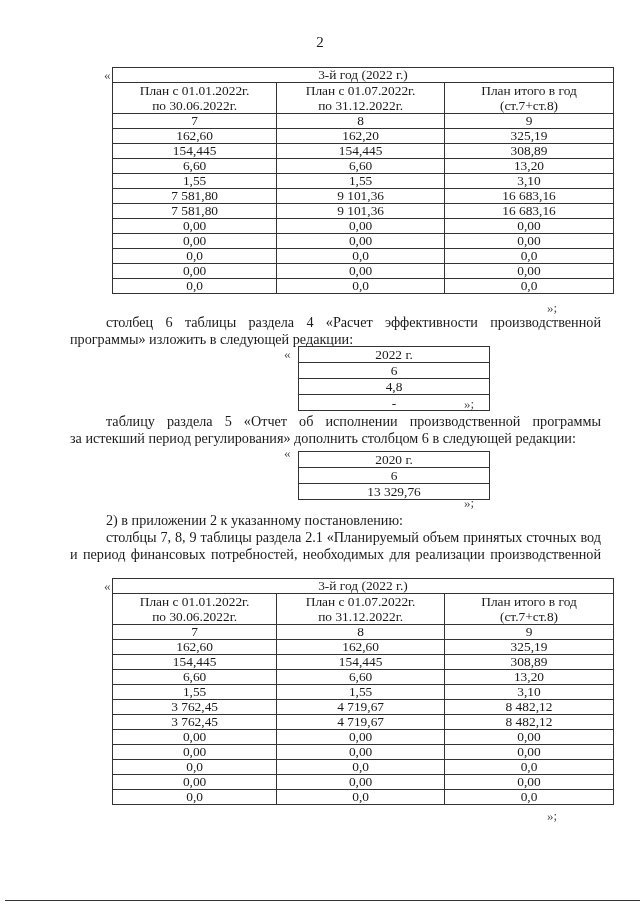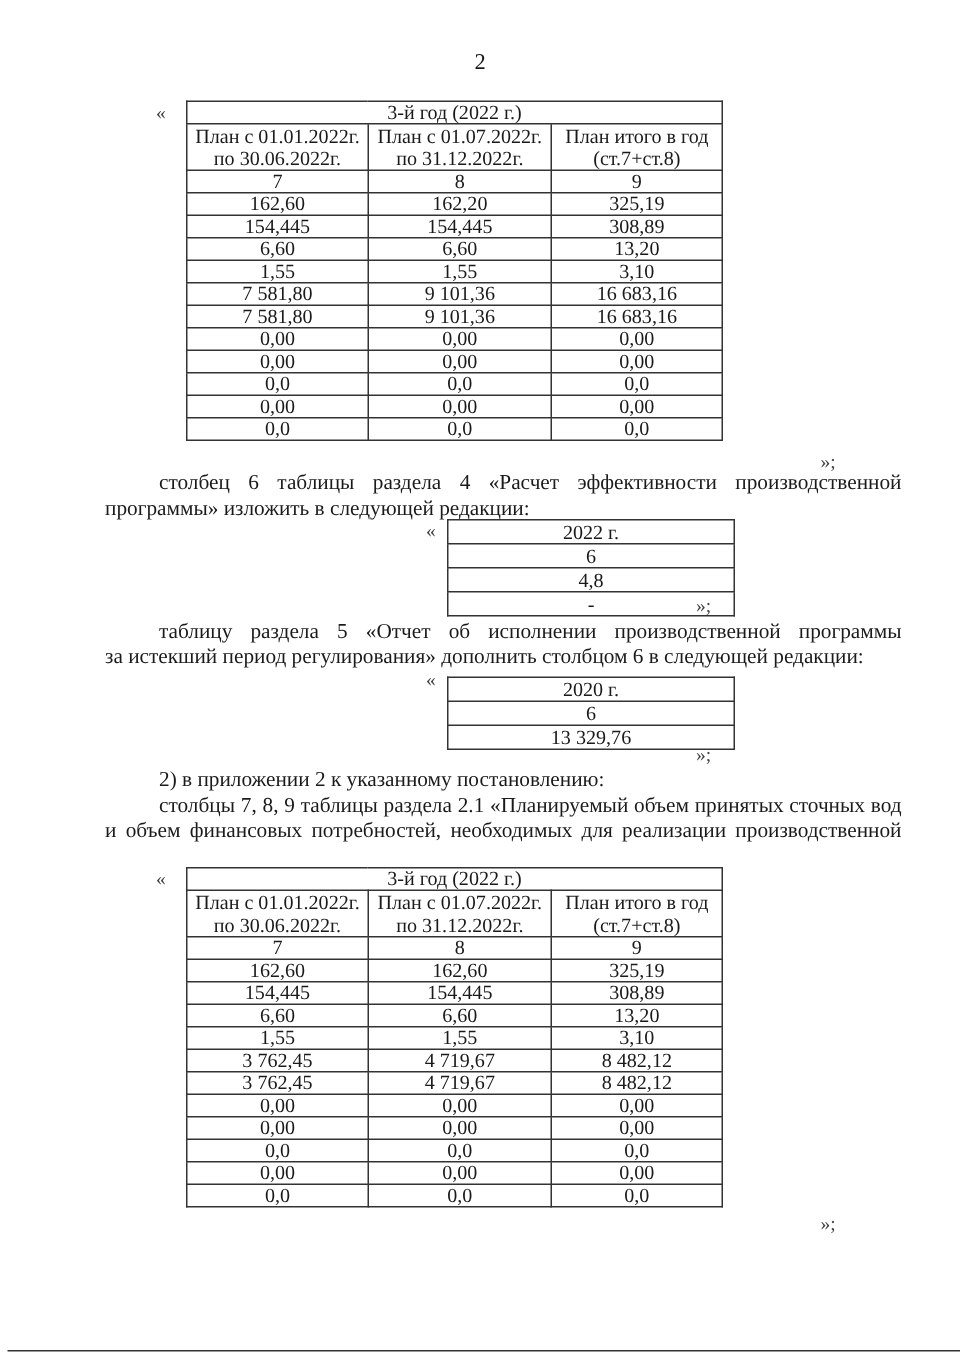--- a/index.html
+++ b/index.html
@@ -17,21 +17,21 @@
     }
     table.grid {
       position: absolute; border-collapse: collapse;
       font-size: 13.4px; line-height: 14px;
     }
     table.grid td {
       border: 1px solid #333;
       text-align: center; padding: 0; height: 14px;
       white-space: nowrap;
     }
-    table.big { left: 124px; width: 358px; }
+    table.big { left: 112px; width: 502px; }
     table.big col.c1 { width: 137px; }
     table.big col.c2 { width: 140px; }
     table.big col.c3 { width: 141px; }
     table.big td.hdr2 { height: 30px; line-height: 15px; }
     table.small { left: 298px; width: 192px; }
     table.small td { height: 15px; }
     .para {
       position: absolute; left: 70px; width: 531px;
       font-size: 14.2px; line-height: 16.6px;
       text-align: justify; text-align-last: left;
@@ -175,21 +175,21 @@
     </tbody>
 </table>
 <span class="quote" style="left:464px; top:495px;">»;</span>
 
 <div class="para" style="top:512px;">
   <span class="line last indent">2) в приложении 2 к указанному постановлению:</span>
 </div>
 
 <div class="para" style="top:529px;">
   <span class="line indent">столбцы 7, 8, 9 таблицы раздела 2.1 «Планируемый объем принятых сточных вод</span>
-  <span class="line">и объем финансовых потребностей, необходимых для реализации производственной</span>
+  <span class="line">и период финансовых потребностей, необходимых для реализации производственной</span>
 </div>
 
 <span class="quote" style="left:104px; top:578px;">«</span>
 <table class="grid big" id="t4" style="top:578px;">
   <colgroup>
       <col class="c1">
       <col class="c2">
       <col class="c3">
     </colgroup>
   <tbody>

